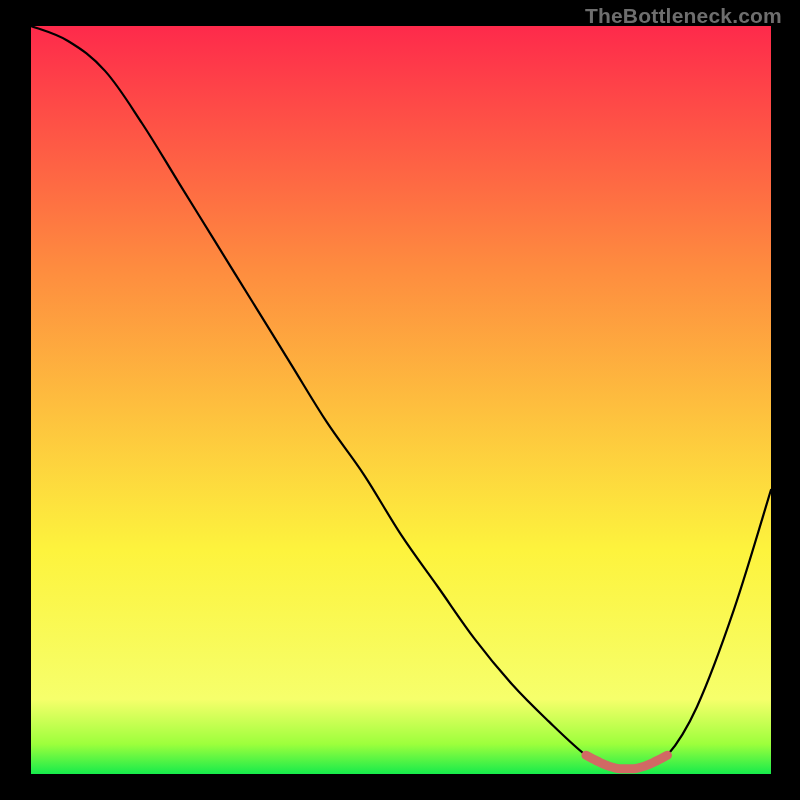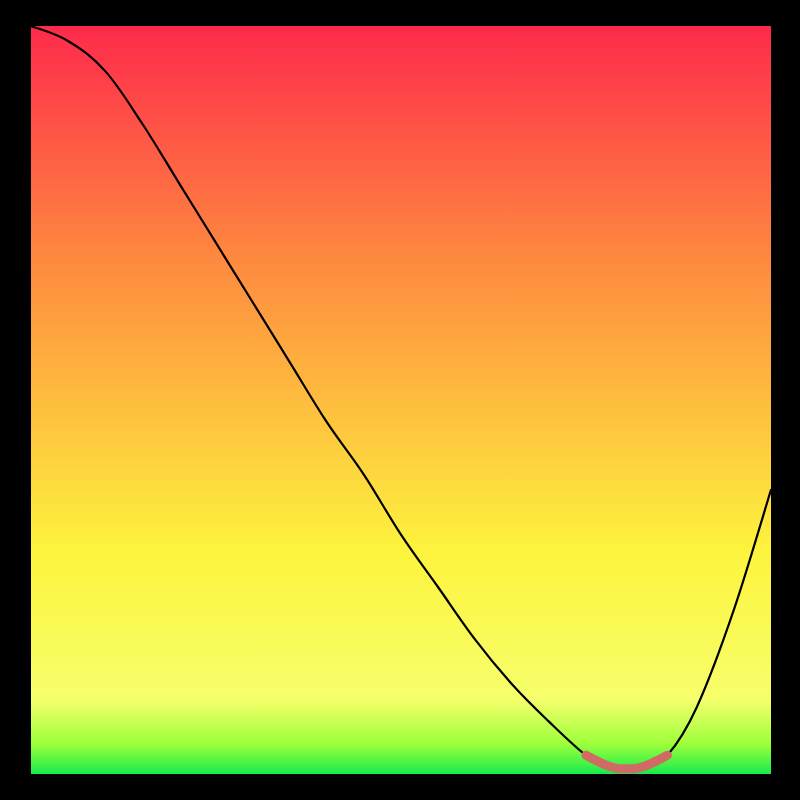--- a/index.html
+++ b/index.html
@@ -37,20 +37,21 @@
   .plot-area svg {
     display: block;
     width: 740px;
     height: 748px;
   }
 </style>
 </head>
 <body>
 
 <div class="container">
+  <div class="watermark">TheBottleneck.com</div>
 
   <div class="plot-area">
     <svg id="chart-svg" viewBox="0 0 740 748">
       <defs>
         <linearGradient id="bg-grad" x1="0" y1="0" x2="0" y2="1">
           <stop id="g0" offset="0%" stop-color="#fe2a4b"></stop>
           <stop id="g1" offset="32%" stop-color="#fe8b3f"></stop>
           <stop id="g2" offset="70%" stop-color="#fdf33d"></stop>
           <stop id="g3" offset="90%" stop-color="#f6ff6b"></stop>
           <stop id="g4" offset="96%" stop-color="#9dff3c"></stop>

